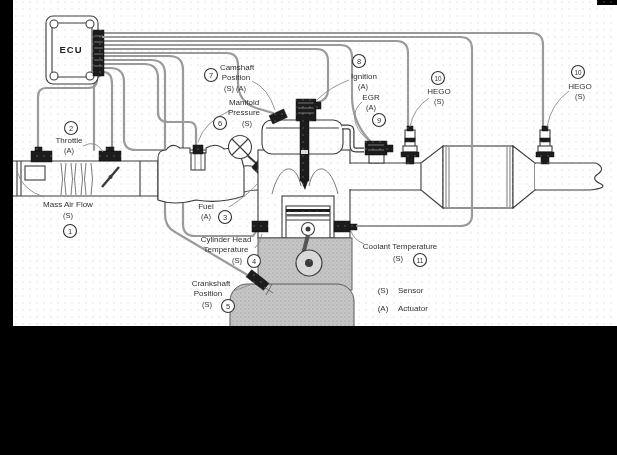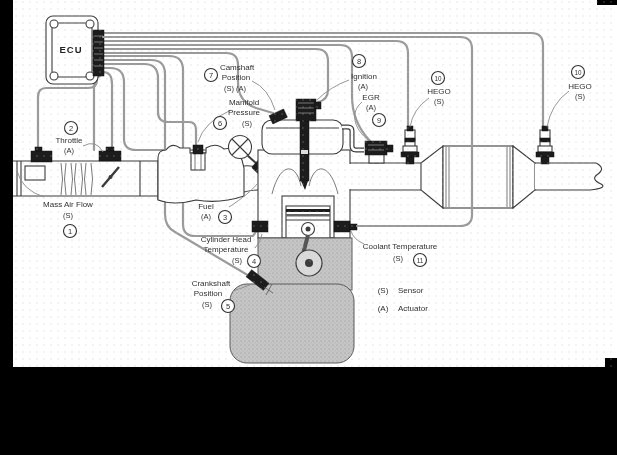--- a/index.html
+++ b/index.html
@@ -1,16 +1,16 @@
 <!DOCTYPE html>
 <html><head>
 <meta charset="utf-8">
 <style>
   html,body{margin:0;padding:0;background:#000;}
-  .stage{position:relative;width:617px;height:455px;background:#000;overflow:hidden;
+  .stage{position:relative;width:617px;height:326px;background:#000;overflow:hidden;
          font-family:"Liberation Sans", sans-serif;}
   svg{display:block;}
   text{font-family:"Liberation Sans", sans-serif;fill:#2e2e2e;}
   .lbl{font-size:8px;}
   .lbl-s{font-size:7.5px;}
   .badge-txt{font-size:7.5px;}
   .badge-txt-sm{font-size:6.3px;}
   .ecu-txt{font-size:9.5px;letter-spacing:1px;fill:#222;font-weight:bold;}
   .outline{stroke:#3b3b3b;stroke-width:1.1;fill:#fff;}
   .outline-nf{stroke:#3b3b3b;stroke-width:1.1;fill:none;}

